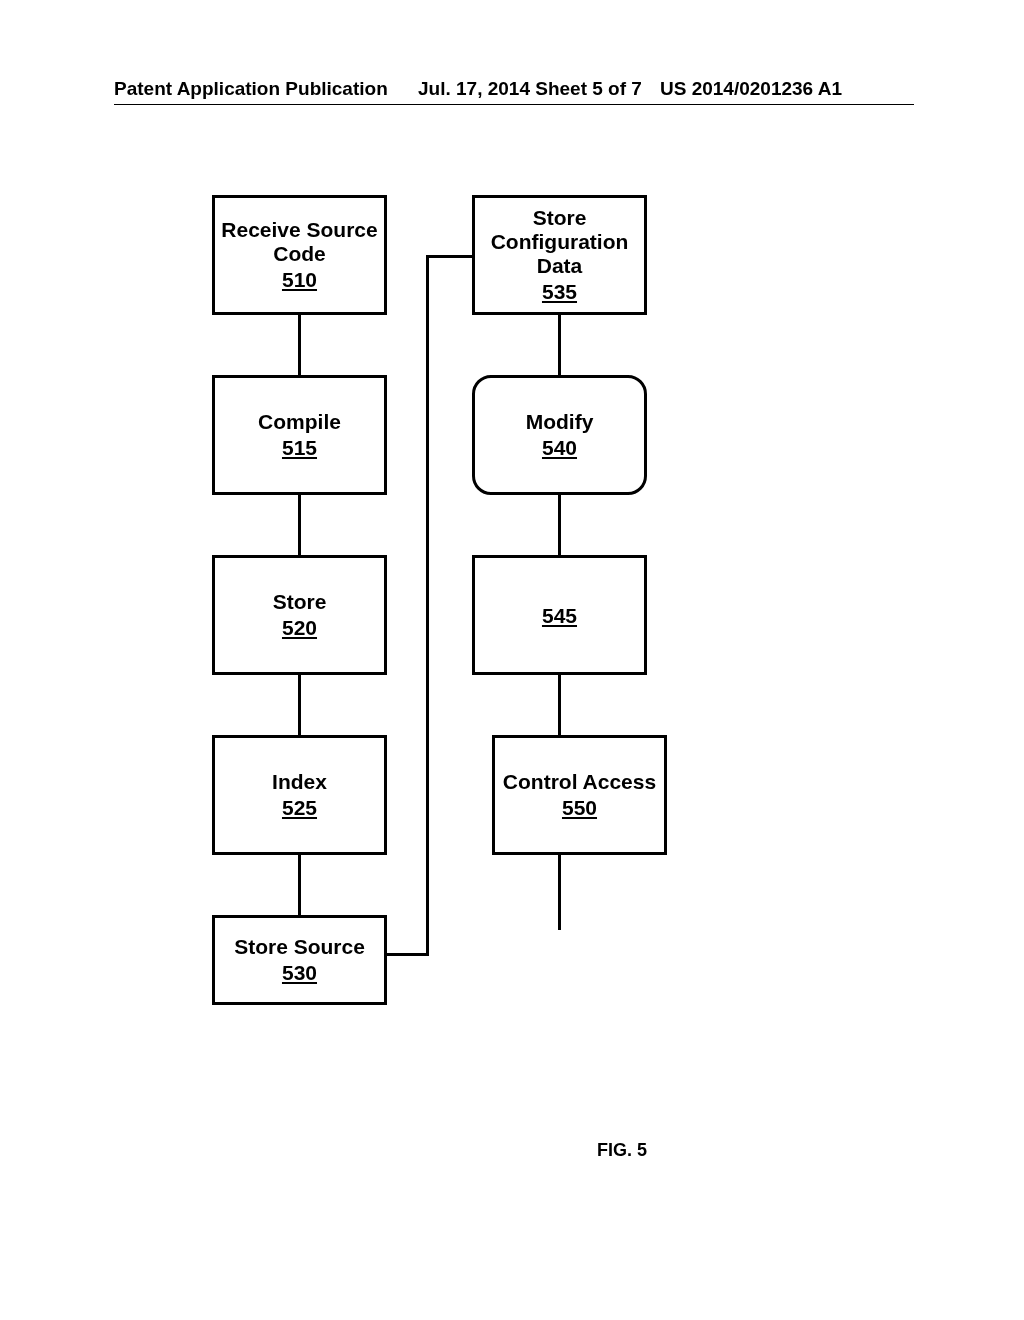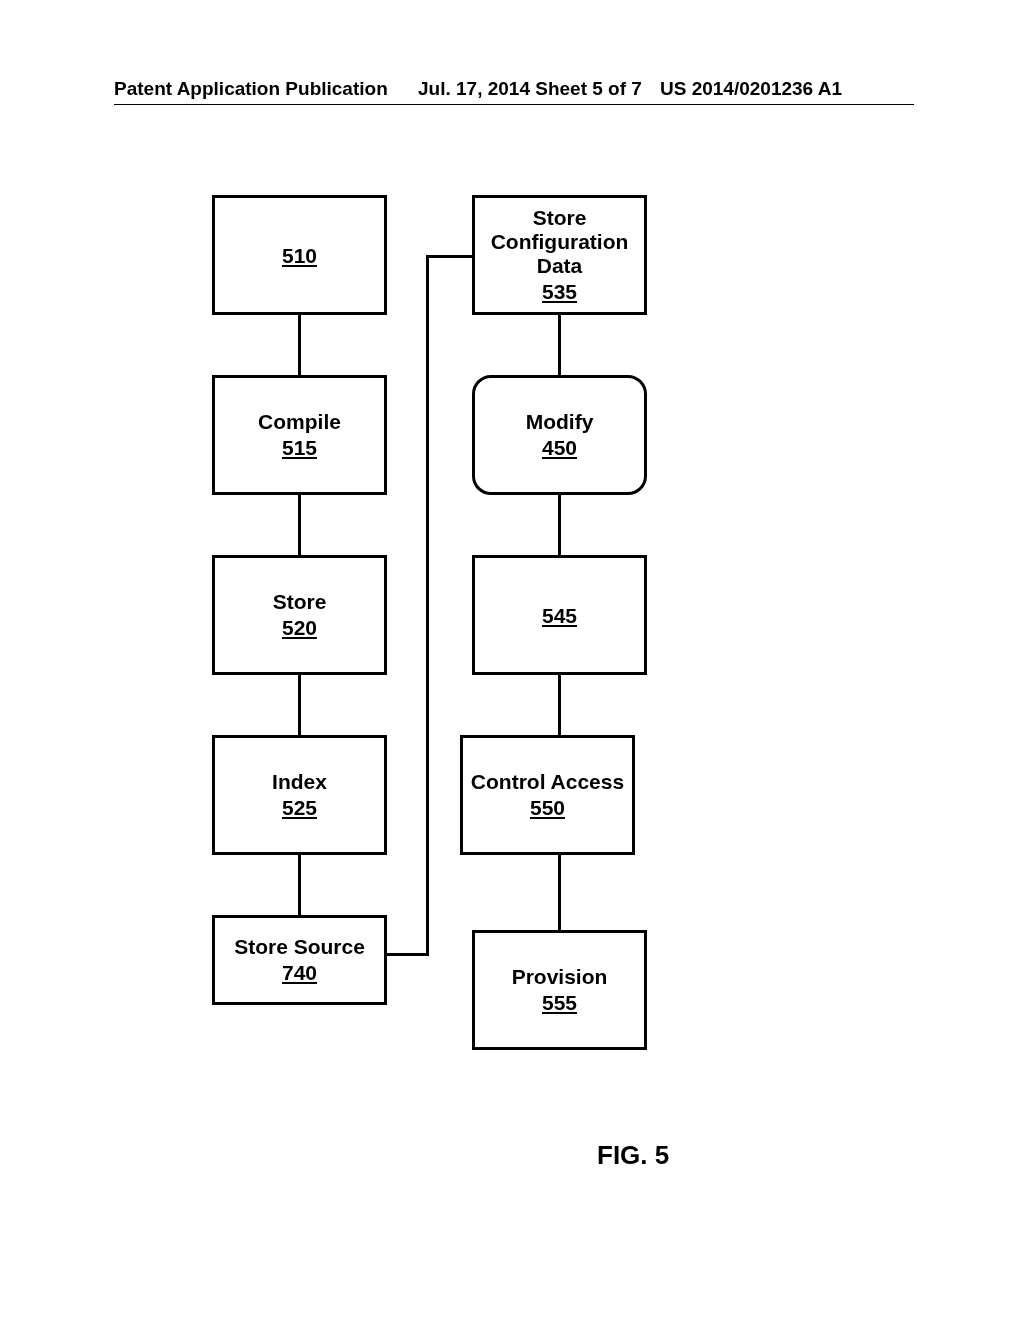--- a/index.html
+++ b/index.html
@@ -42,21 +42,21 @@
     left: 114px;
     width: 800px;
     height: 0;
     border-top: 1.5px solid #000;
   }
   .fig-label {
     position: absolute;
     left: 597px;
     top: 1140px;
     font-weight: bold;
-    font-size: 26px;
+    font-size: 18px;
     text-align: center;
   }
   .box {
     position: absolute;
     box-sizing: border-box;
     border: 3px solid #000;
     text-align: center;
     background: #fff;
     display: flex;
     flex-direction: column;
@@ -85,66 +85,63 @@
 <div class="page">
 
   <div class="header">
     <span class="left">Patent Application Publication</span>
     <span class="center">Jul. 17, 2014  Sheet 5 of 7</span>
     <span class="right">US 2014/0201236 A1</span>
   </div>
   <div class="header-rule"></div>
 
   <div class="box" style="left:212px; top:195px; width:175px; height:120px;">
+    <div class="title">Receive Source<br>Code</div>
     <div class="num">510</div>
   </div>
 
   <div class="box" style="left:212px; top:375px; width:175px; height:120px;">
     <div class="title">Compile</div>
     <div class="num">515</div>
   </div>
 
   <div class="box" style="left:212px; top:555px; width:175px; height:120px;">
     <div class="title">Store</div>
     <div class="num">520</div>
   </div>
 
   <div class="box" style="left:212px; top:735px; width:175px; height:120px;">
     <div class="title">Index</div>
     <div class="num">525</div>
   </div>
 
   <div class="box" style="left:212px; top:915px; width:175px; height:90px;">
     <div class="title">Store Source</div>
-    <div class="num">740</div>
+    <div class="num">530</div>
   </div>
 
   <div class="box" style="left:472px; top:195px; width:175px; height:120px;">
     <div class="title">Store<br>Configuration<br>Data</div>
     <div class="num">535</div>
   </div>
 
   <div class="box" style="left:472px; top:375px; width:175px; height:120px;border-radius:19px;">
     <div class="title">Modify</div>
-    <div class="num">450</div>
+    <div class="num">540</div>
   </div>
 
   <div class="box" style="left:472px; top:555px; width:175px; height:120px;">
     <div class="num">545</div>
   </div>
 
-  <div class="box" style="left:460px; top:735px; width:175px; height:120px;">
+  <div class="box" style="left:492px; top:735px; width:175px; height:120px;">
     <div class="title">Control Access</div>
     <div class="num">550</div>
   </div>
 
-  <div class="box" style="left:472px; top:930px; width:175px; height:120px;">
-    <div class="title">Provision</div>
-    <div class="num">555</div>
-  </div>
 
   <div class="conn" style="left:298px; top:315px; width:3px; height:60px;"></div>
   <div class="conn" style="left:298px; top:495px; width:3px; height:60px;"></div>
   <div class="conn" style="left:298px; top:675px; width:3px; height:60px;"></div>
   <div class="conn" style="left:298px; top:855px; width:3px; height:60px;"></div>
 
   <div class="conn" style="left:558px; top:315px; width:3px; height:60px;"></div>
   <div class="conn" style="left:558px; top:495px; width:3px; height:60px;"></div>
   <div class="conn" style="left:558px; top:675px; width:3px; height:60px;"></div>
   <div class="conn" style="left:558px; top:855px; width:3px; height:75px;"></div>

